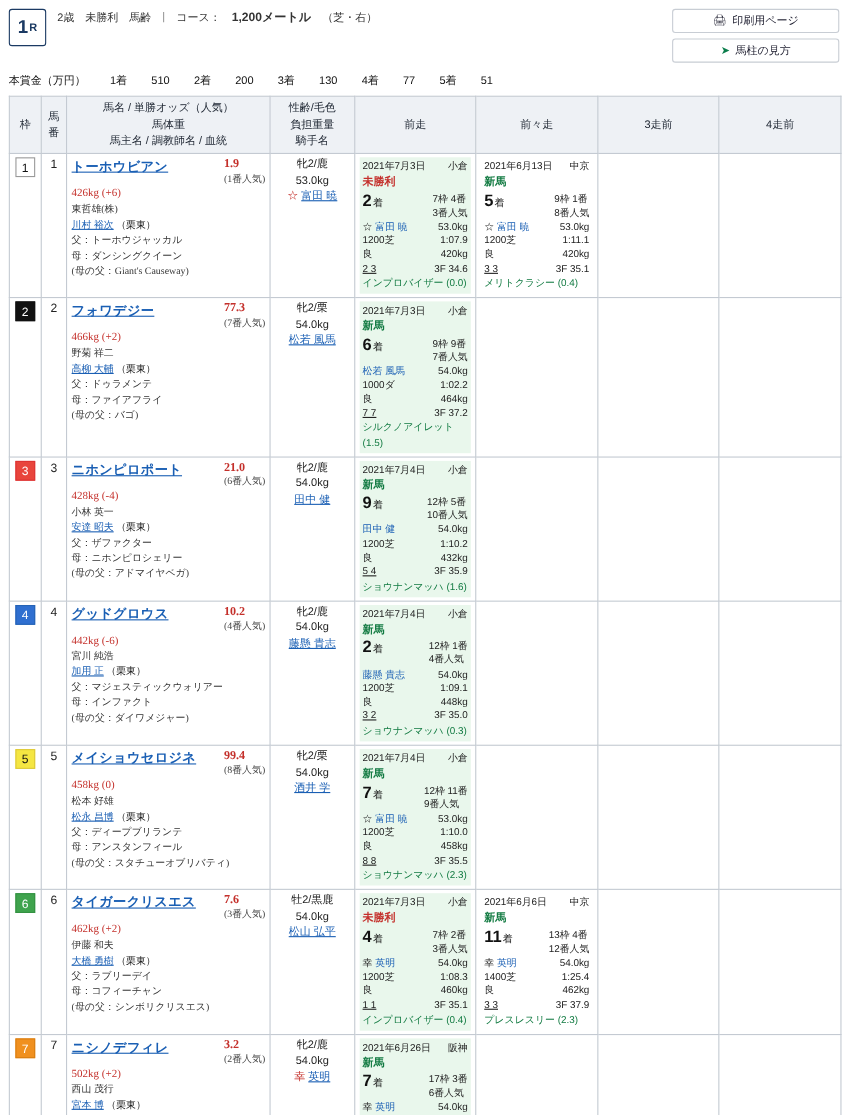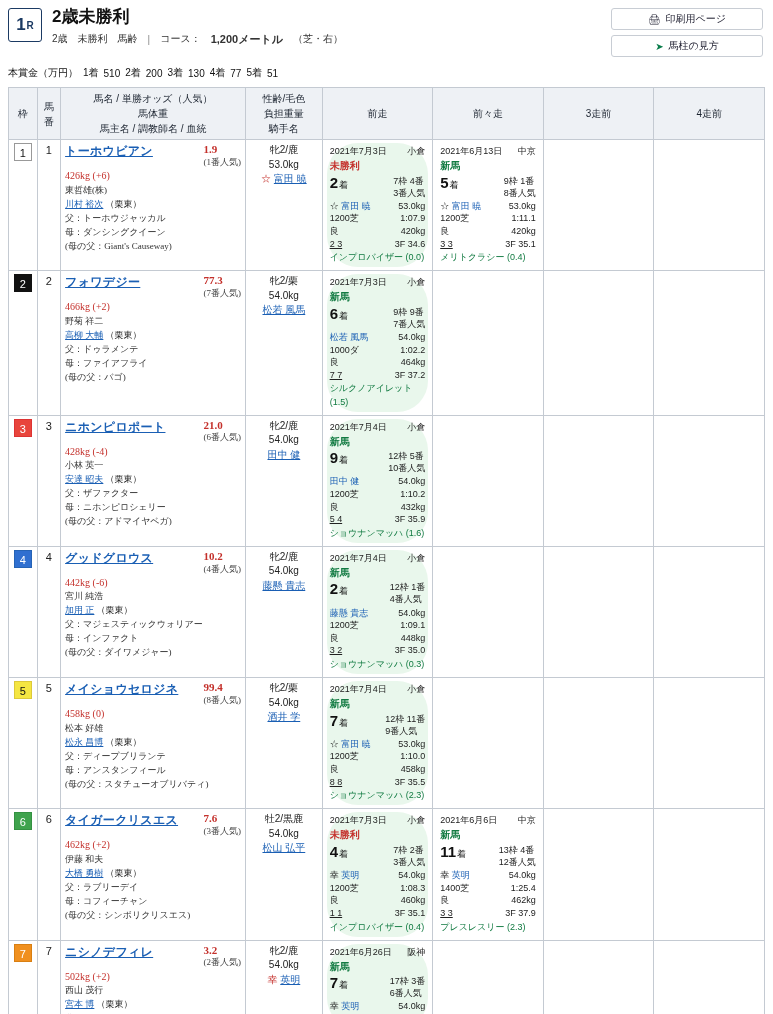--- a/index.html
+++ b/index.html
@@ -54,21 +54,21 @@
     height: 22px;
     margin-bottom: 5px;
     cursor: pointer;
   }
   .head-btn .ic { font-size: 10px; }
   .head-btn .ic.green { color: #0a7d4b; }
 
   
   .prize-row {
     display: flex; align-items: center;
-    gap: 5px;
+    gap: 22px;
     font-size: 10px;
     padding: 4px 14px 7px 8px;
     color: #222;
   }
   .prize-row .lbl { color: #111; }
   .prize-row .val { color: #111; }
 
   
   table.shutuba {
     border-collapse: collapse;
@@ -143,21 +143,21 @@
   td.sex {
     text-align: center; font-size: 10px; color: #222;
     vertical-align: middle; line-height: 1.7;
   }
   td.sex .jockey { color: #1a5fb4; text-decoration: underline; }
   td.sex .mark { color: #c4302b; }
 
   
   td.prev { padding: 0; }
   td.prev.empty { background: #fff; }
-  .prev-inner { padding: 2px 3px 3px 3px; height: 100%; border-radius: 31px; }
+  .prev-inner { padding: 2px 3px 3px 3px; height: 100%; }
   .prev-date {
     display: flex; justify-content: space-between;
     font-size: 9px; color: #222;
   }
   .prev-class {
     font-size: 10px; font-weight: bold;
     margin: 1px 0 1px 0;
   }
   .cls-green { color: #117a41; }
   .cls-red { color: #c4302b; }
@@ -177,21 +177,20 @@
 </style>
 </head>
 <body>
 
 <div class="page-head">
   <div class="race-no">
     <span>1</span>
       <span class="sub">R</span>
   </div>
   <div class="race-title-area">
-    <div class="race-title">2歳未勝利</div>
     <div class="race-cond">
       <span>2歳</span>
       <span>未勝利</span>
       <span>馬齢</span>
       <span class="sep">|</span>
       <span>コース：</span>
       <b>1,200メートル</b>
       <span>（芝・右）</span>
     </div>
   </div>

